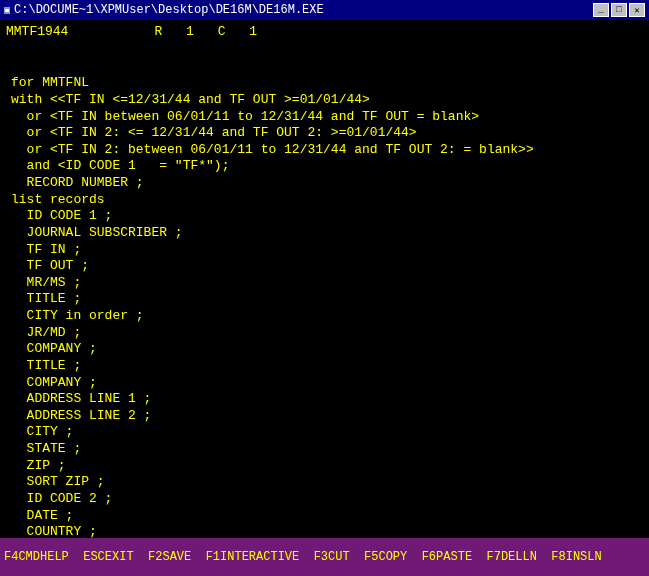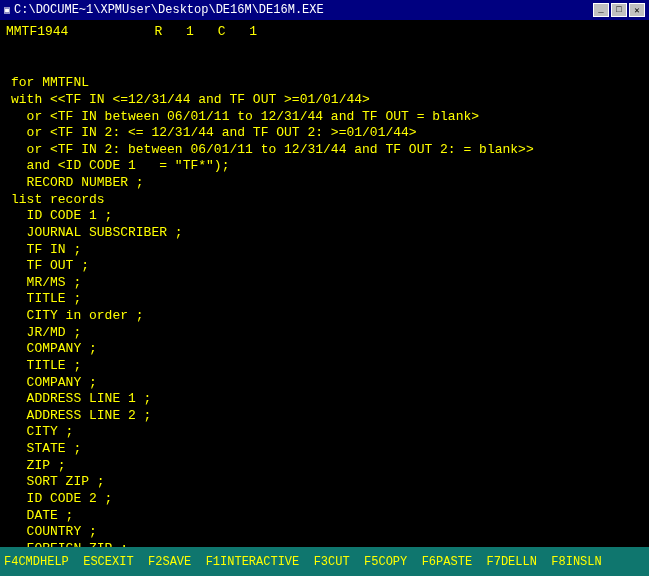--- a/index.html
+++ b/index.html
@@ -102,25 +102,25 @@
     }
 
     .code-line {
       color: #ffff00;
       font-size: 13px;
       white-space: pre;
       font-family: 'Courier New', Courier, monospace;
     }
 
     .status-bar {
-      background: #0f766e;
+      background: #701a75;
       color: #ffff00;
       font-size: 12px;
       padding: 1px 4px;
-      height: 29px;
+      height: 38px;
       display: flex;
       align-items: center;
       flex-shrink: 0;
       font-family: 'Courier New', Courier, monospace;
       white-space: pre;
     }
   </style>
 </head>
 <body>
 

